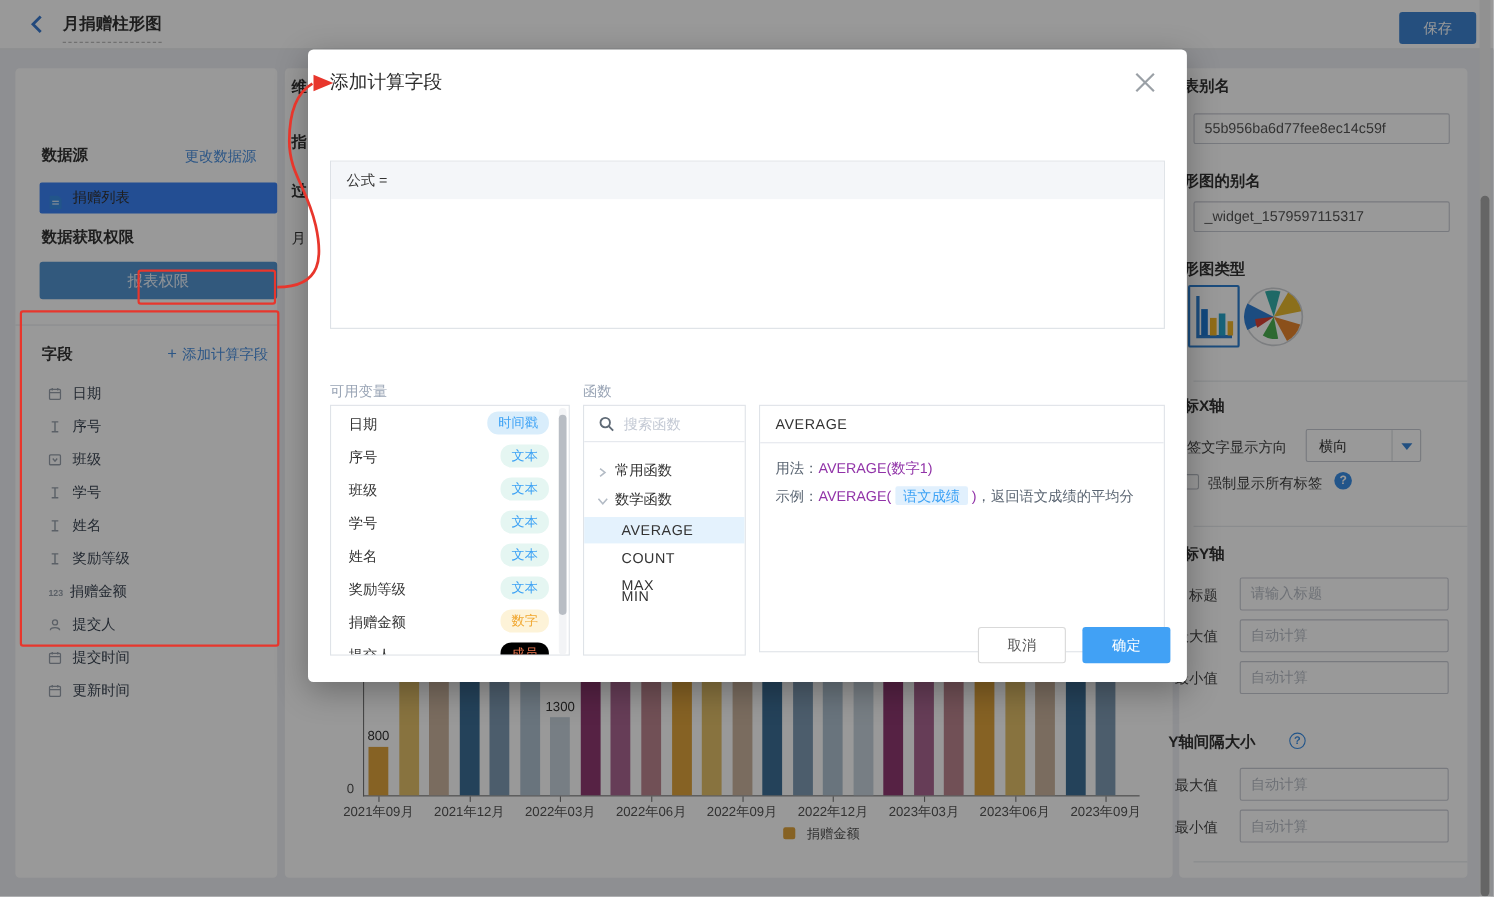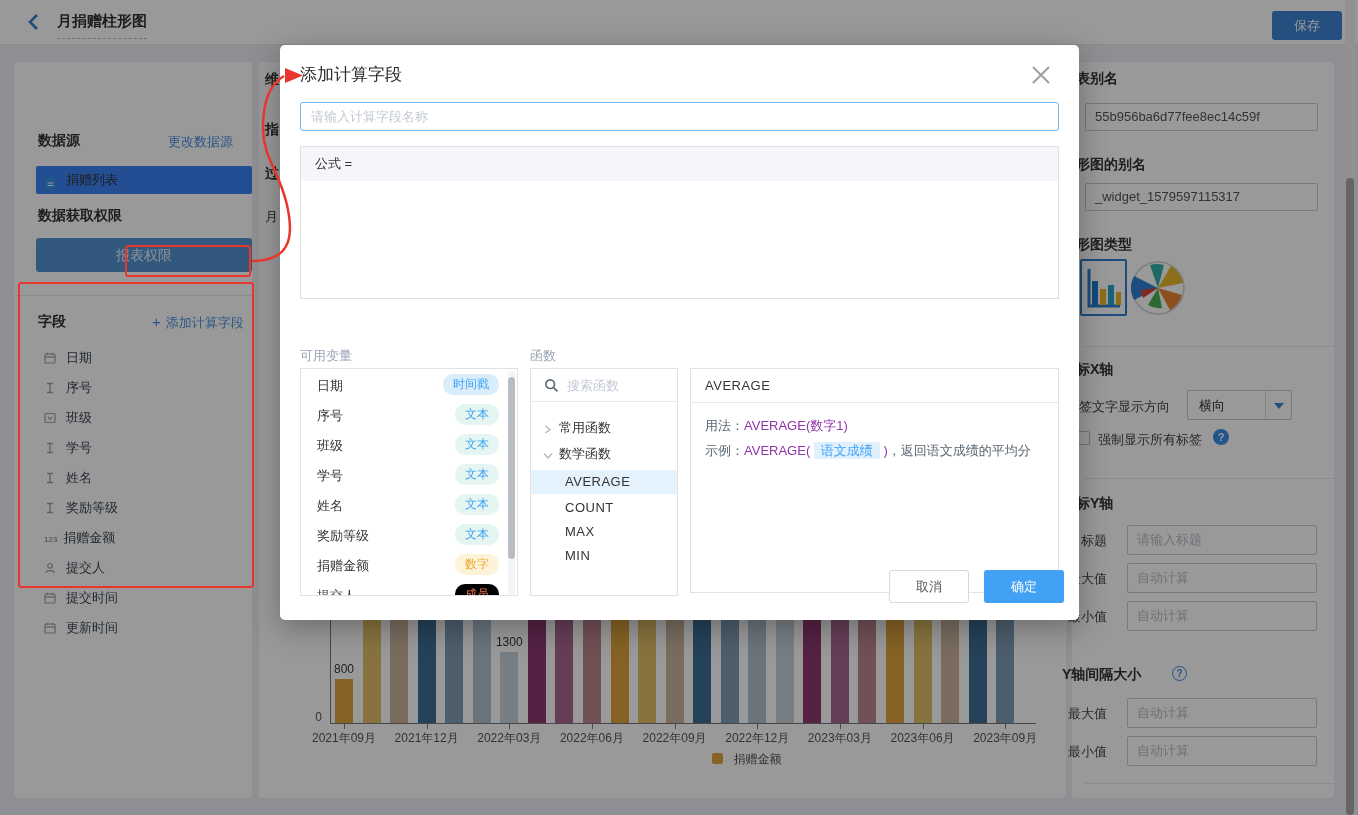--- a/index.html
+++ b/index.html
@@ -301,21 +301,20 @@
 
 <div class="overlay"></div>
 
 <div class="modal">
   <div class="modal-title">添加计算字段</div>
   <span class="modal-close">
     <svg width="22" height="22" viewBox="0 0 22 22">
         <path d="M3 3 L19 19 M19 3 L3 19" stroke="#9aa0a6" stroke-width="2"></path>
       </svg>
   </span>
-  <input class="name-input" type="text" placeholder="请输入计算字段名称" style="">
   <div class="formula-box">
     <div class="formula-head">公式 =</div>
   </div>
 
   <div class="col-label" style="left:20px;">可用变量</div>
   <div class="listbox" style="left:20px; width:218px; height:228px;">
     <div class="var-row" style="top:1px;">
         <span class="var-name">日期</span>
         <span class="badge ts">时间戳</span>
       </div>
@@ -377,21 +376,21 @@
     </div>
     <div class="fn-item sel" style="top:101px;">
         <span class="t">AVERAGE</span>
       </div>
     <div class="fn-item" style="top:127px;">
         <span class="t">COUNT</span>
       </div>
     <div class="fn-item" style="top:151px;">
         <span class="t">MAX</span>
       </div>
-    <div class="fn-item" style="top:175px;">
+    <div class="fn-item" style="top:161px;">
         <span class="t">MIN</span>
       </div>
     <div class="fn-item" style="top:199px;margin-top:46px;">
         <span class="t">SUM</span>
       </div>
   </div>
 
   <div class="listbox" style="left:410px; width:369px; height:225px;">
     <div class="doc-head">AVERAGE</div>
     <div class="doc-body">

